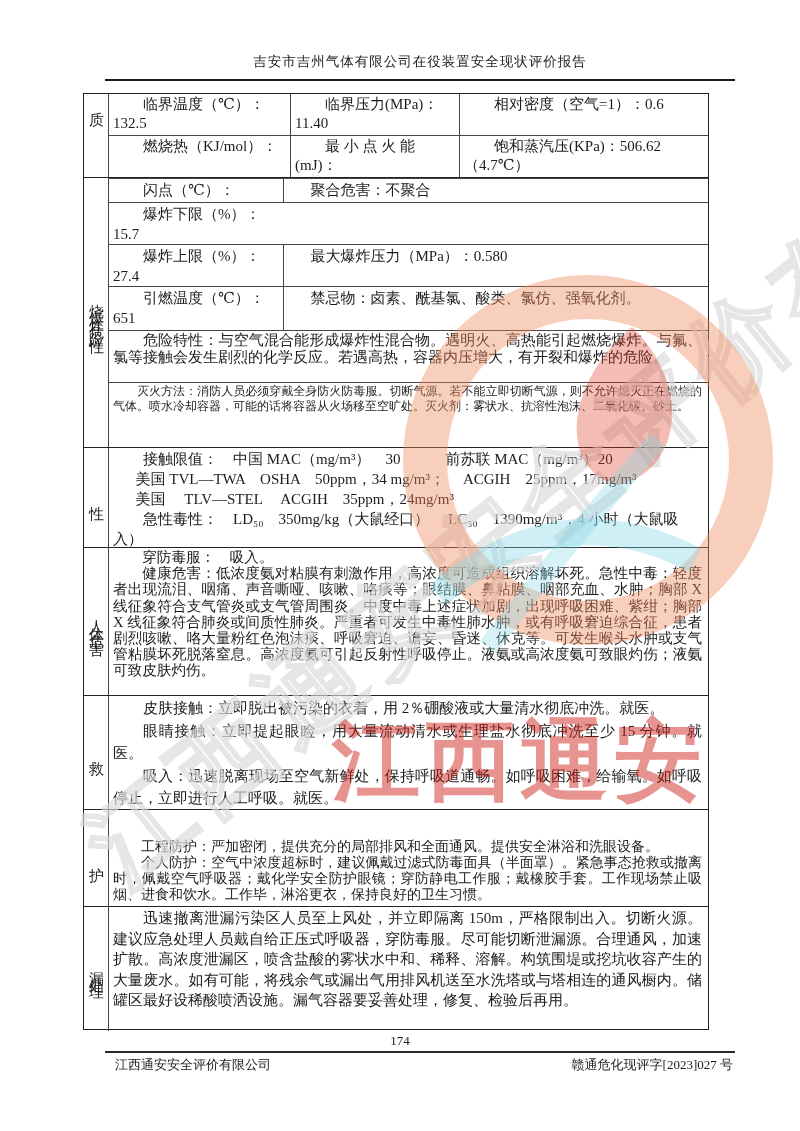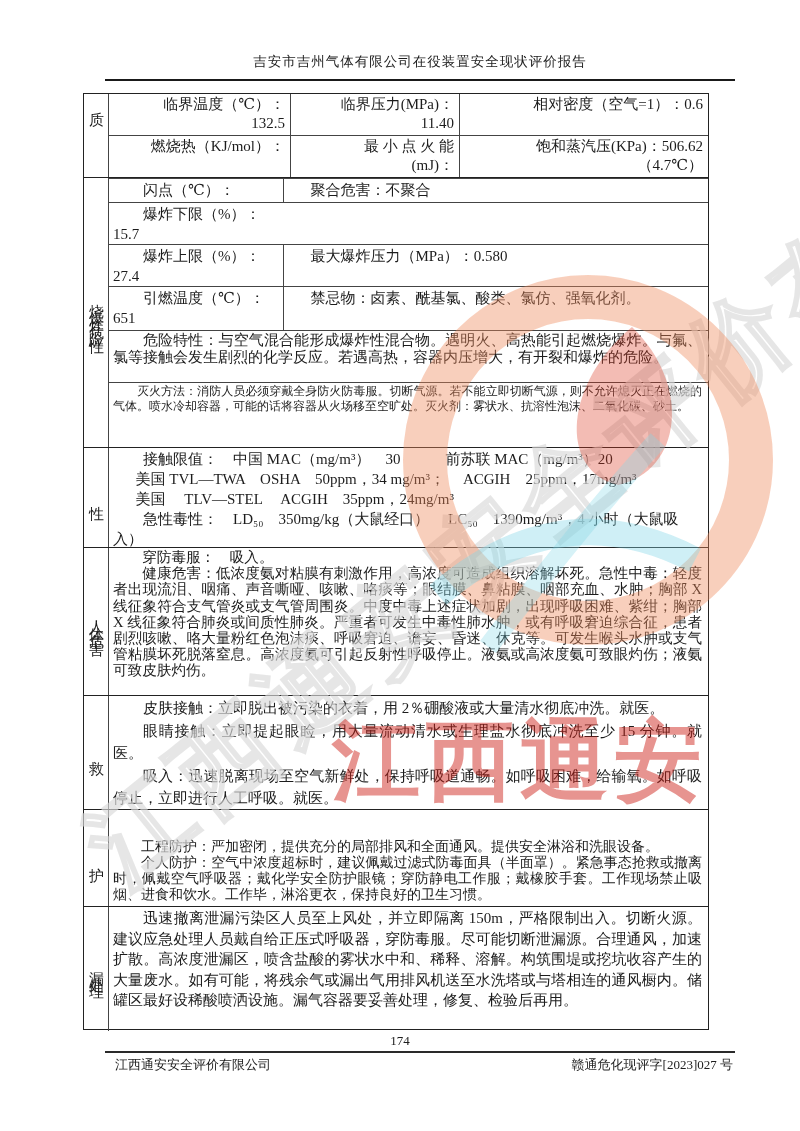--- a/index.html
+++ b/index.html
@@ -25,21 +25,21 @@
   .row { display:grid; border-top:1.3px solid #444; box-sizing:border-box; overflow:hidden; flex:0 0 auto; }
   .row.r1st { border-top:none; }
   .cols2 { grid-template-columns:174px 1fr; }
   .cols3 { grid-template-columns:181px 169px 1fr; }
   .cell { border-left:1.3px solid #444; box-sizing:border-box; padding:1px 5px 0 4px; overflow:hidden; }
   .cell.c1st { border-left:none; }
   .full { padding:1px 6px 0 4px; overflow:hidden; }
   .ind  { text-indent:2em; }
   .ind15{ text-indent:1.5em; }
   .just { text-align:justify; }
-  .lh19 { line-height:19px;text-align:right; }
+  .lh19 { line-height:19px; }
   .lh20 { line-height:20px; }
   .lh21 { line-height:21px; }
   .lh17 { line-height:17.2px; }
   .lh145{ line-height:14.6px; font-size:12px; }
   .lh162{ line-height:16.2px; font-size:14.6px; }
   .lh16 { line-height:16px; font-size:14px;margin-top:28px; }
   .lh22 { line-height:22.6px; }
   .lh205{ line-height:20.5px; }
 
   

